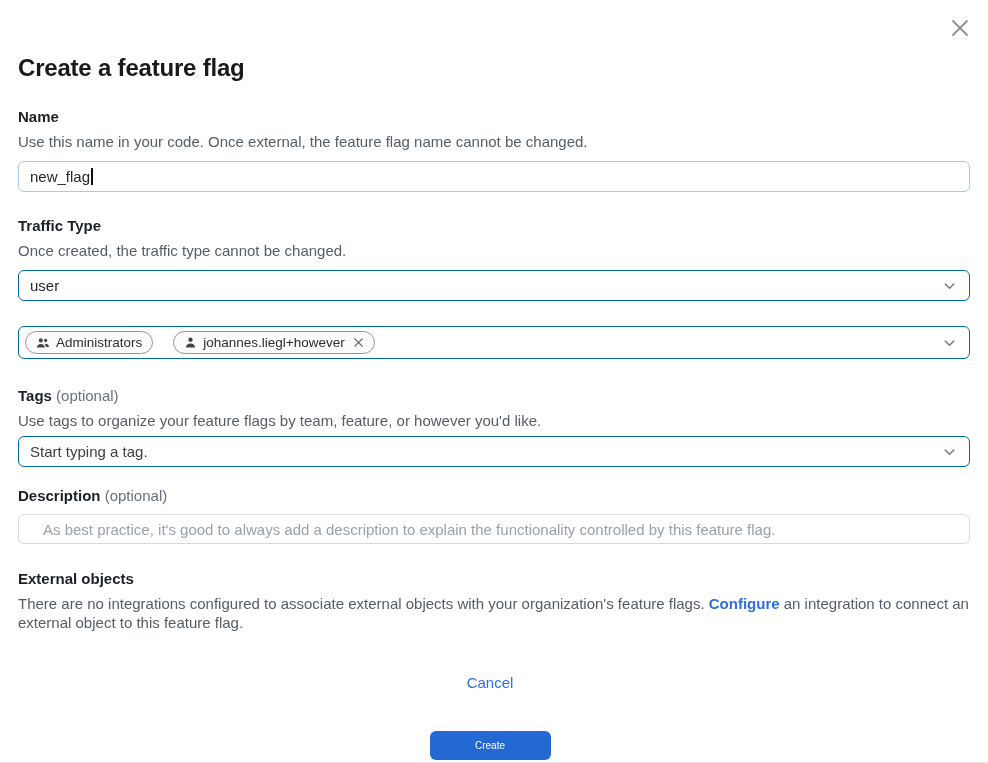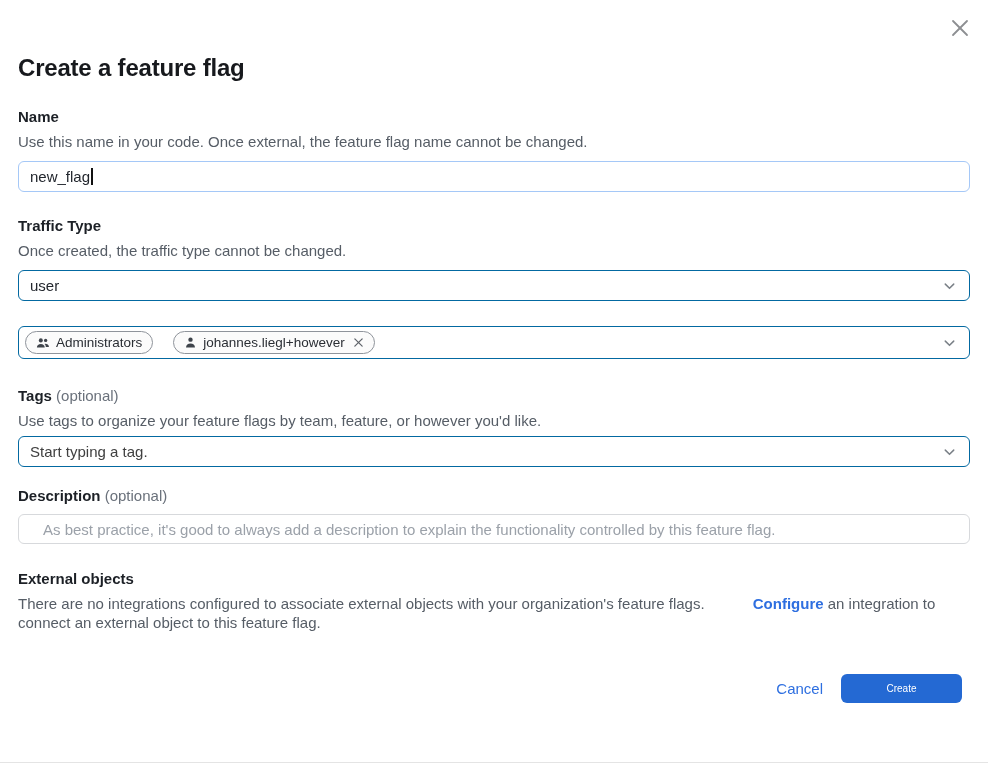--- a/index.html
+++ b/index.html
@@ -163,30 +163,30 @@
     font-size: 15px;
     line-height: 18.5px;
     color: #565d66;
     margin: 0;
   }
   .ext-link {
     color: #2e6fe0;
     font-weight: 700;
     text-decoration: none;
     cursor: pointer;
-    margin-left: 44px;
   }
 
   .footer {
     margin-top: 42px;
     display: flex;
     justify-content: flex-end;
     align-items: center;
-    gap: 18px;
+    gap: 40px;
     padding-right: 8px;
+    flex-direction: column;
   }
   .cancel-link {
     background: none;
     border: none;
     font-size: 15px;
     color: #2e6fe0;
     cursor: pointer;
     font-family: inherit;
     padding: 0;
   }

